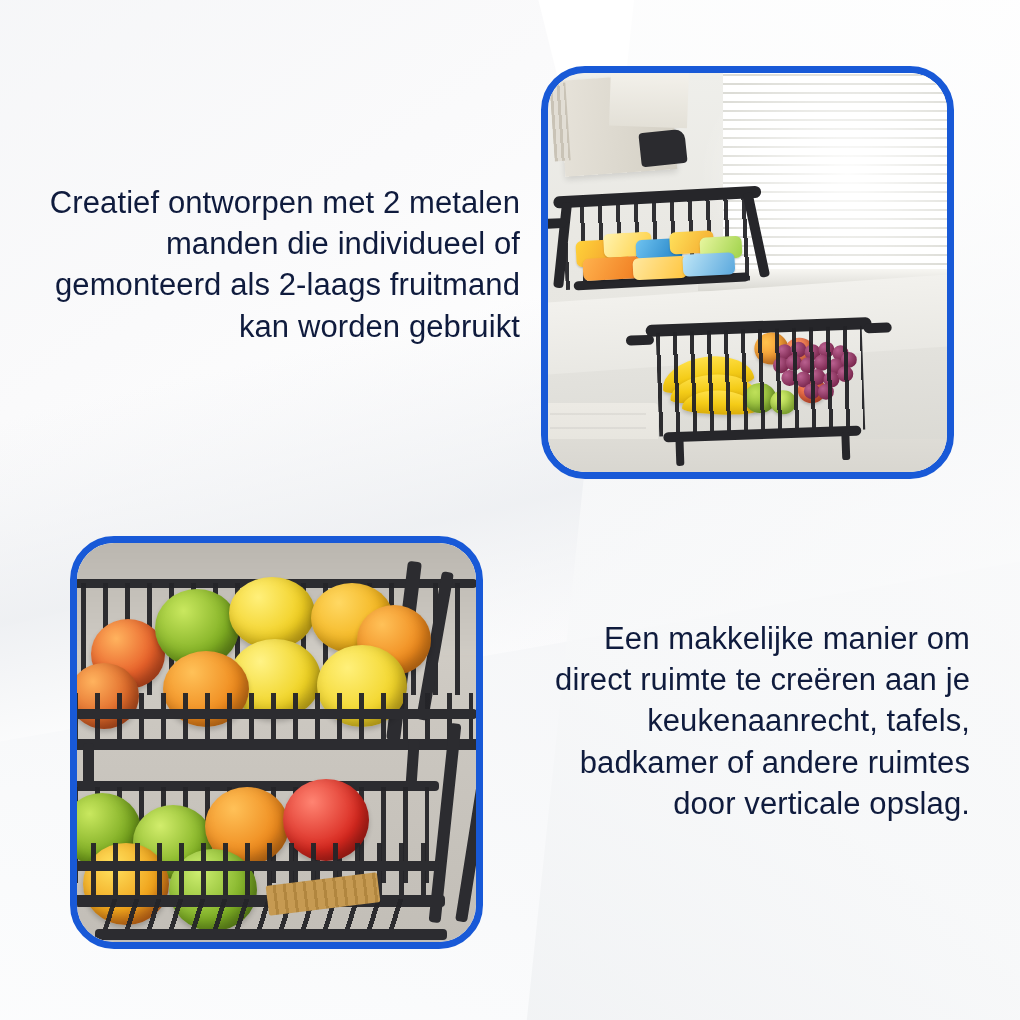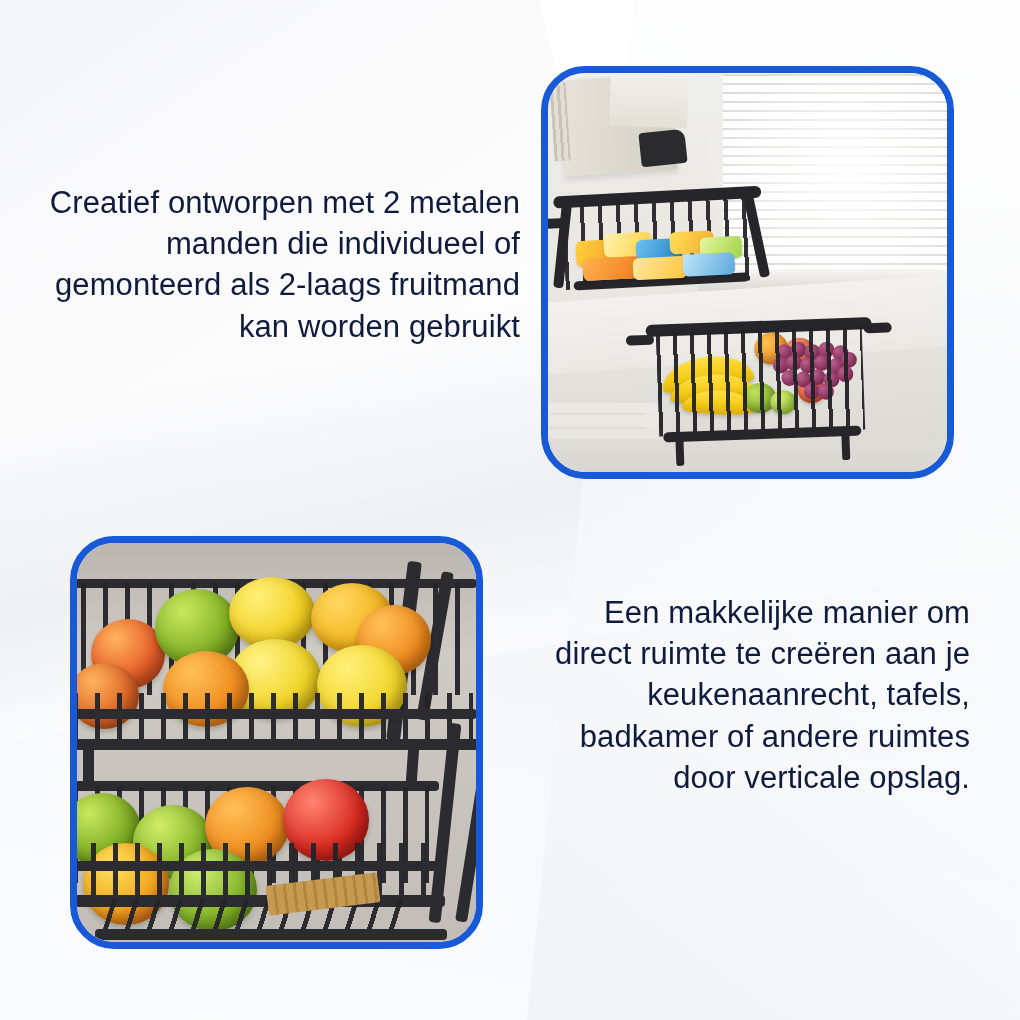--- a/index.html
+++ b/index.html
@@ -77,21 +77,21 @@
     letter-spacing: .1px;
     font-weight: 400;
   }
   #caption-top {
     left: 46px;
     top: 182px;
     width: 474px;
   }
   #caption-bottom {
     left: 530px;
-    top: 592px;
+    top: 618px;
     width: 440px;
   }
 
   
   .photo-frame {
     position: absolute;
     border: 7px solid #1859d7;
     border-radius: 44px;
     overflow: hidden;
     background: #e9e7e2;

